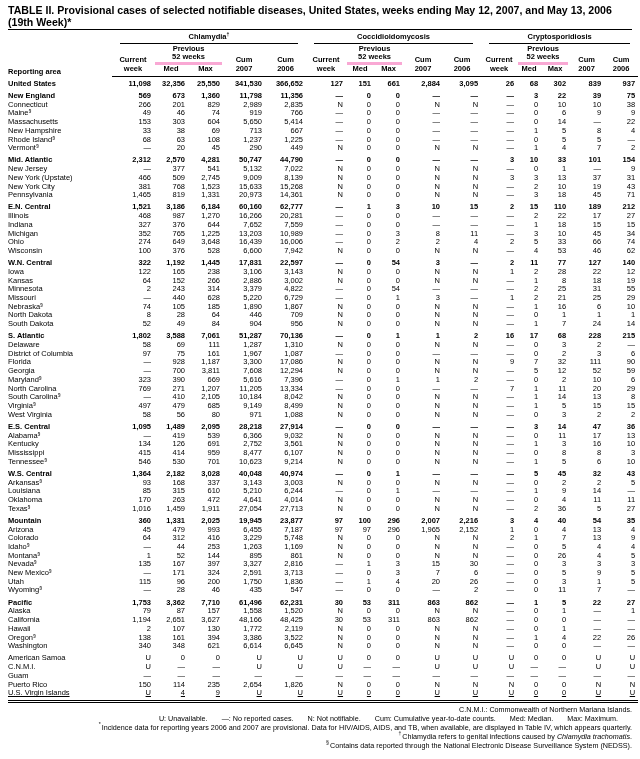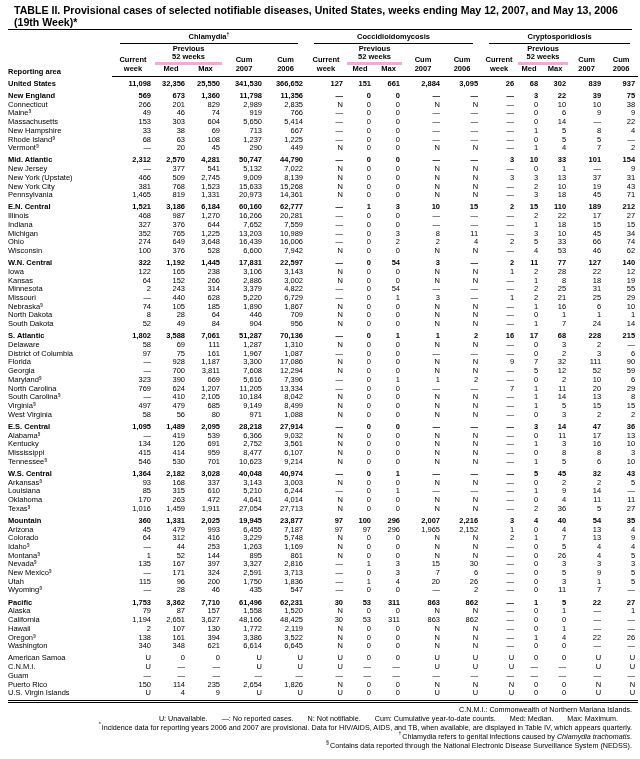--- a/index.html
+++ b/index.html
@@ -1,36 +1,36 @@
 <!DOCTYPE html>
 <html><head>
 <meta charset="utf-8">
 <style>
   html,body{margin:0;padding:0;background:#fff;color:#000;
     font-family:"Liberation Sans","DejaVu Sans",sans-serif;}
   .page{width:640px;height:759px;box-sizing:border-box;padding:4px 8px;overflow:hidden;}
-  .title{font-size:10.6px;font-weight:bold;line-height:12px;letter-spacing:0;margin-left:6px;}
+  .title{font-size:10.6px;font-weight:bold;line-height:12px;letter-spacing:0;}
   .title-rule{border-bottom:1.6px solid #000;margin-top:1px;}
   table{border-collapse:collapse;table-layout:fixed;width:624px;margin-top:2px;}
   th,td{padding:0;font-size:7.5px;line-height:8.7px;vertical-align:bottom;
     white-space:nowrap;overflow:hidden;}
   thead th{font-weight:bold;}
   .grp-cell{padding-top:1px;}
   .grp-line{border-bottom:1px solid #000;text-align:center;padding-bottom:1px;margin:0 8px;}
   .prev{text-align:center;padding-top:1px;}
   .lbl-c{text-align:center;}
   .u52{border-bottom:3px solid #f9a8d4;text-align:center;margin:0 1px;padding-bottom:0;}
   .area-h{text-align:left;vertical-align:bottom;font-weight:bold;}
   thead tr.hdr-last th{border-bottom:1px solid #000;padding-bottom:2px;}
   td.area{text-align:left;}
   td.num{text-align:right;padding-right:3px;}
   tr.total td,tr.region td{font-weight:bold;}
   tr.gap td{padding-top:3.5px;}
   tr.total td{padding-top:3px;}
-  tbody tr:last-child td{border-bottom:3px double #000;padding-bottom:2px;}
+  tbody tr:last-child td{border-bottom:3px double #000;padding-bottom:2px;text-decoration:underline;}
   sup{font-size:5.2px;vertical-align:super;line-height:0;}
   .fnblock{margin-top:3px;font-size:7.2px;line-height:8.9px;}
   .fn{white-space:nowrap;text-align:right;}
   .leg span{margin-right:14px;}
   .fn sup{margin-right:1px;}
   i{}
 </style>
 </head>
 <body>
 
@@ -716,21 +716,21 @@
           <td class="num">2</td>
           <td class="num">—</td>
           <td class="num">0</td>
           <td class="num">2</td>
           <td class="num">10</td>
           <td class="num">6</td>
         </tr>
         <tr class="state">
           <td class="area">North Carolina</td>
           <td class="num">769</td>
-          <td class="num">624</td>
+          <td class="num">271</td>
           <td class="num">1,207</td>
           <td class="num">11,205</td>
           <td class="num">13,334</td>
           <td class="num">—</td>
           <td class="num">0</td>
           <td class="num">0</td>
           <td class="num">—</td>
           <td class="num">—</td>
           <td class="num">7</td>
           <td class="num">1</td>

